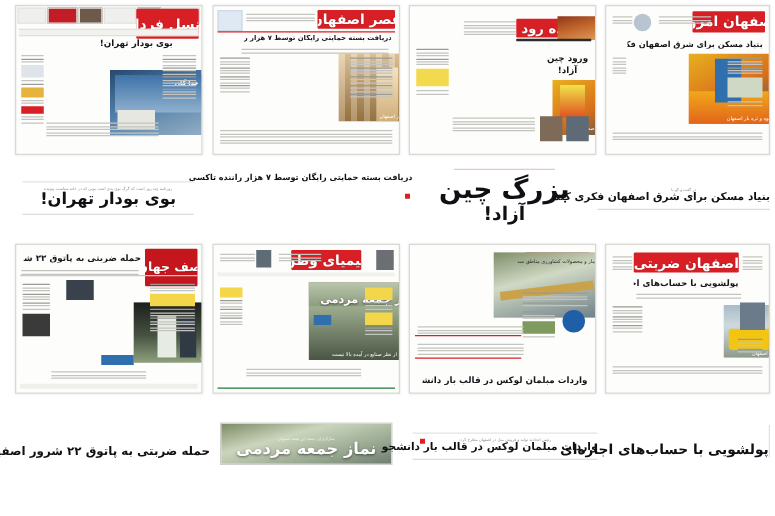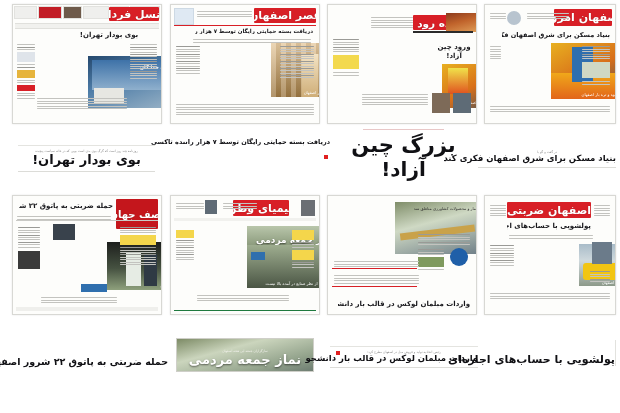--- a/index.html
+++ b/index.html
@@ -90,21 +90,21 @@
 
   <div class="paper" style="left:12px;top:4px;width:148px;height:118px;">
     <div class="strip">
       <div class="tz" style="flex:1.3"></div>
       <div class="tz ph" style="flex:.8"></div>
       <div class="tz" style="flex:1.1"></div>
       <div class="tz ph2" style="flex:.8"></div>
       <div class="tz rd" style="flex:1"></div>
       <div class="tz" style="flex:1"></div>
     </div>
-    <div class="masthead red" style="right:2px;top:2px;width:50px;height:14px;font-size:11px;">نسل فردا</div>
+    <div class="masthead red" style="right:2px;top:2px;width:50px;height:24px;font-size:11px;">نسل فردا</div>
     <div style="position:absolute;left:2px;top:18px;right:2px;height:4px;background:#f1f1ee;border-top:1px solid #e0e0dc;border-bottom:1px solid #e0e0dc;"></div>
     <div class="hl" style="position:absolute;right:4px;top:26px;width:96px;font-size:7px;">بوی بودار تهران!</div>
     <div class="photo a" style="left:22px;top:36px;width:95px;height:52px;">
       <div style="position:absolute;inset:4px 4px 18px 4px;background:linear-gradient(180deg,#3e72a8,#8fb0cd);"></div>
       <div style="position:absolute;left:6px;bottom:4px;width:30px;height:16px;background:#e7e7e2;"></div>
       <div style="position:absolute;right:8px;top:8px;font-size:5px;color:#fff;font-weight:bold;">افتاده خدا گان</div>
     </div>
     <div class="txtblock" style="position:absolute;left:2px;top:36px;width:18px;">
       <div class="tl l"></div>
         <div class="tl"></div>
@@ -298,21 +298,21 @@
 
   <div class="cap" style="left:160px;top:140px;width:170px;height:28px;">
     <div class="big" style="font-size:6.5px;">دریافت بسته حمایتی رایگان توسط ۷ هزار راننده تاکسی</div>
     <div style="text-align:right;"><span class="sq"></span></div>
     <div class="rule" style="background:#e0a0a0;"></div>
   </div>
 
   <div class="cap" style="left:336px;top:122px;width:135px;height:58px;">
     <div class="ruletop" style="background:#e8c7c7;width:60%;margin:0 auto 4px auto;"></div>
     <div class="big" style="font-size:21px;">بزرگ چین</div>
-    <div class="big" style="font-size:20px;">آزاد!</div>
+    <div class="big" style="font-size:15px;">آزاد!</div>
   </div>
 
   <div class="cap" style="left:478px;top:134px;width:138px;height:34px;">
     <div class="kicker">در گفت و گو با</div>
     <div class="big" style="font-size:8.5px;">بنیاد مسکن برای شرق اصفهان فکری کند</div>
     <div class="rule"></div>
   </div>
 
   <div class="paper" style="left:12px;top:195px;width:148px;height:118px;">
     <div class="masthead deep" style="right:3px;top:3px;width:42px;height:30px;font-size:10px;">نصف جهان</div>

